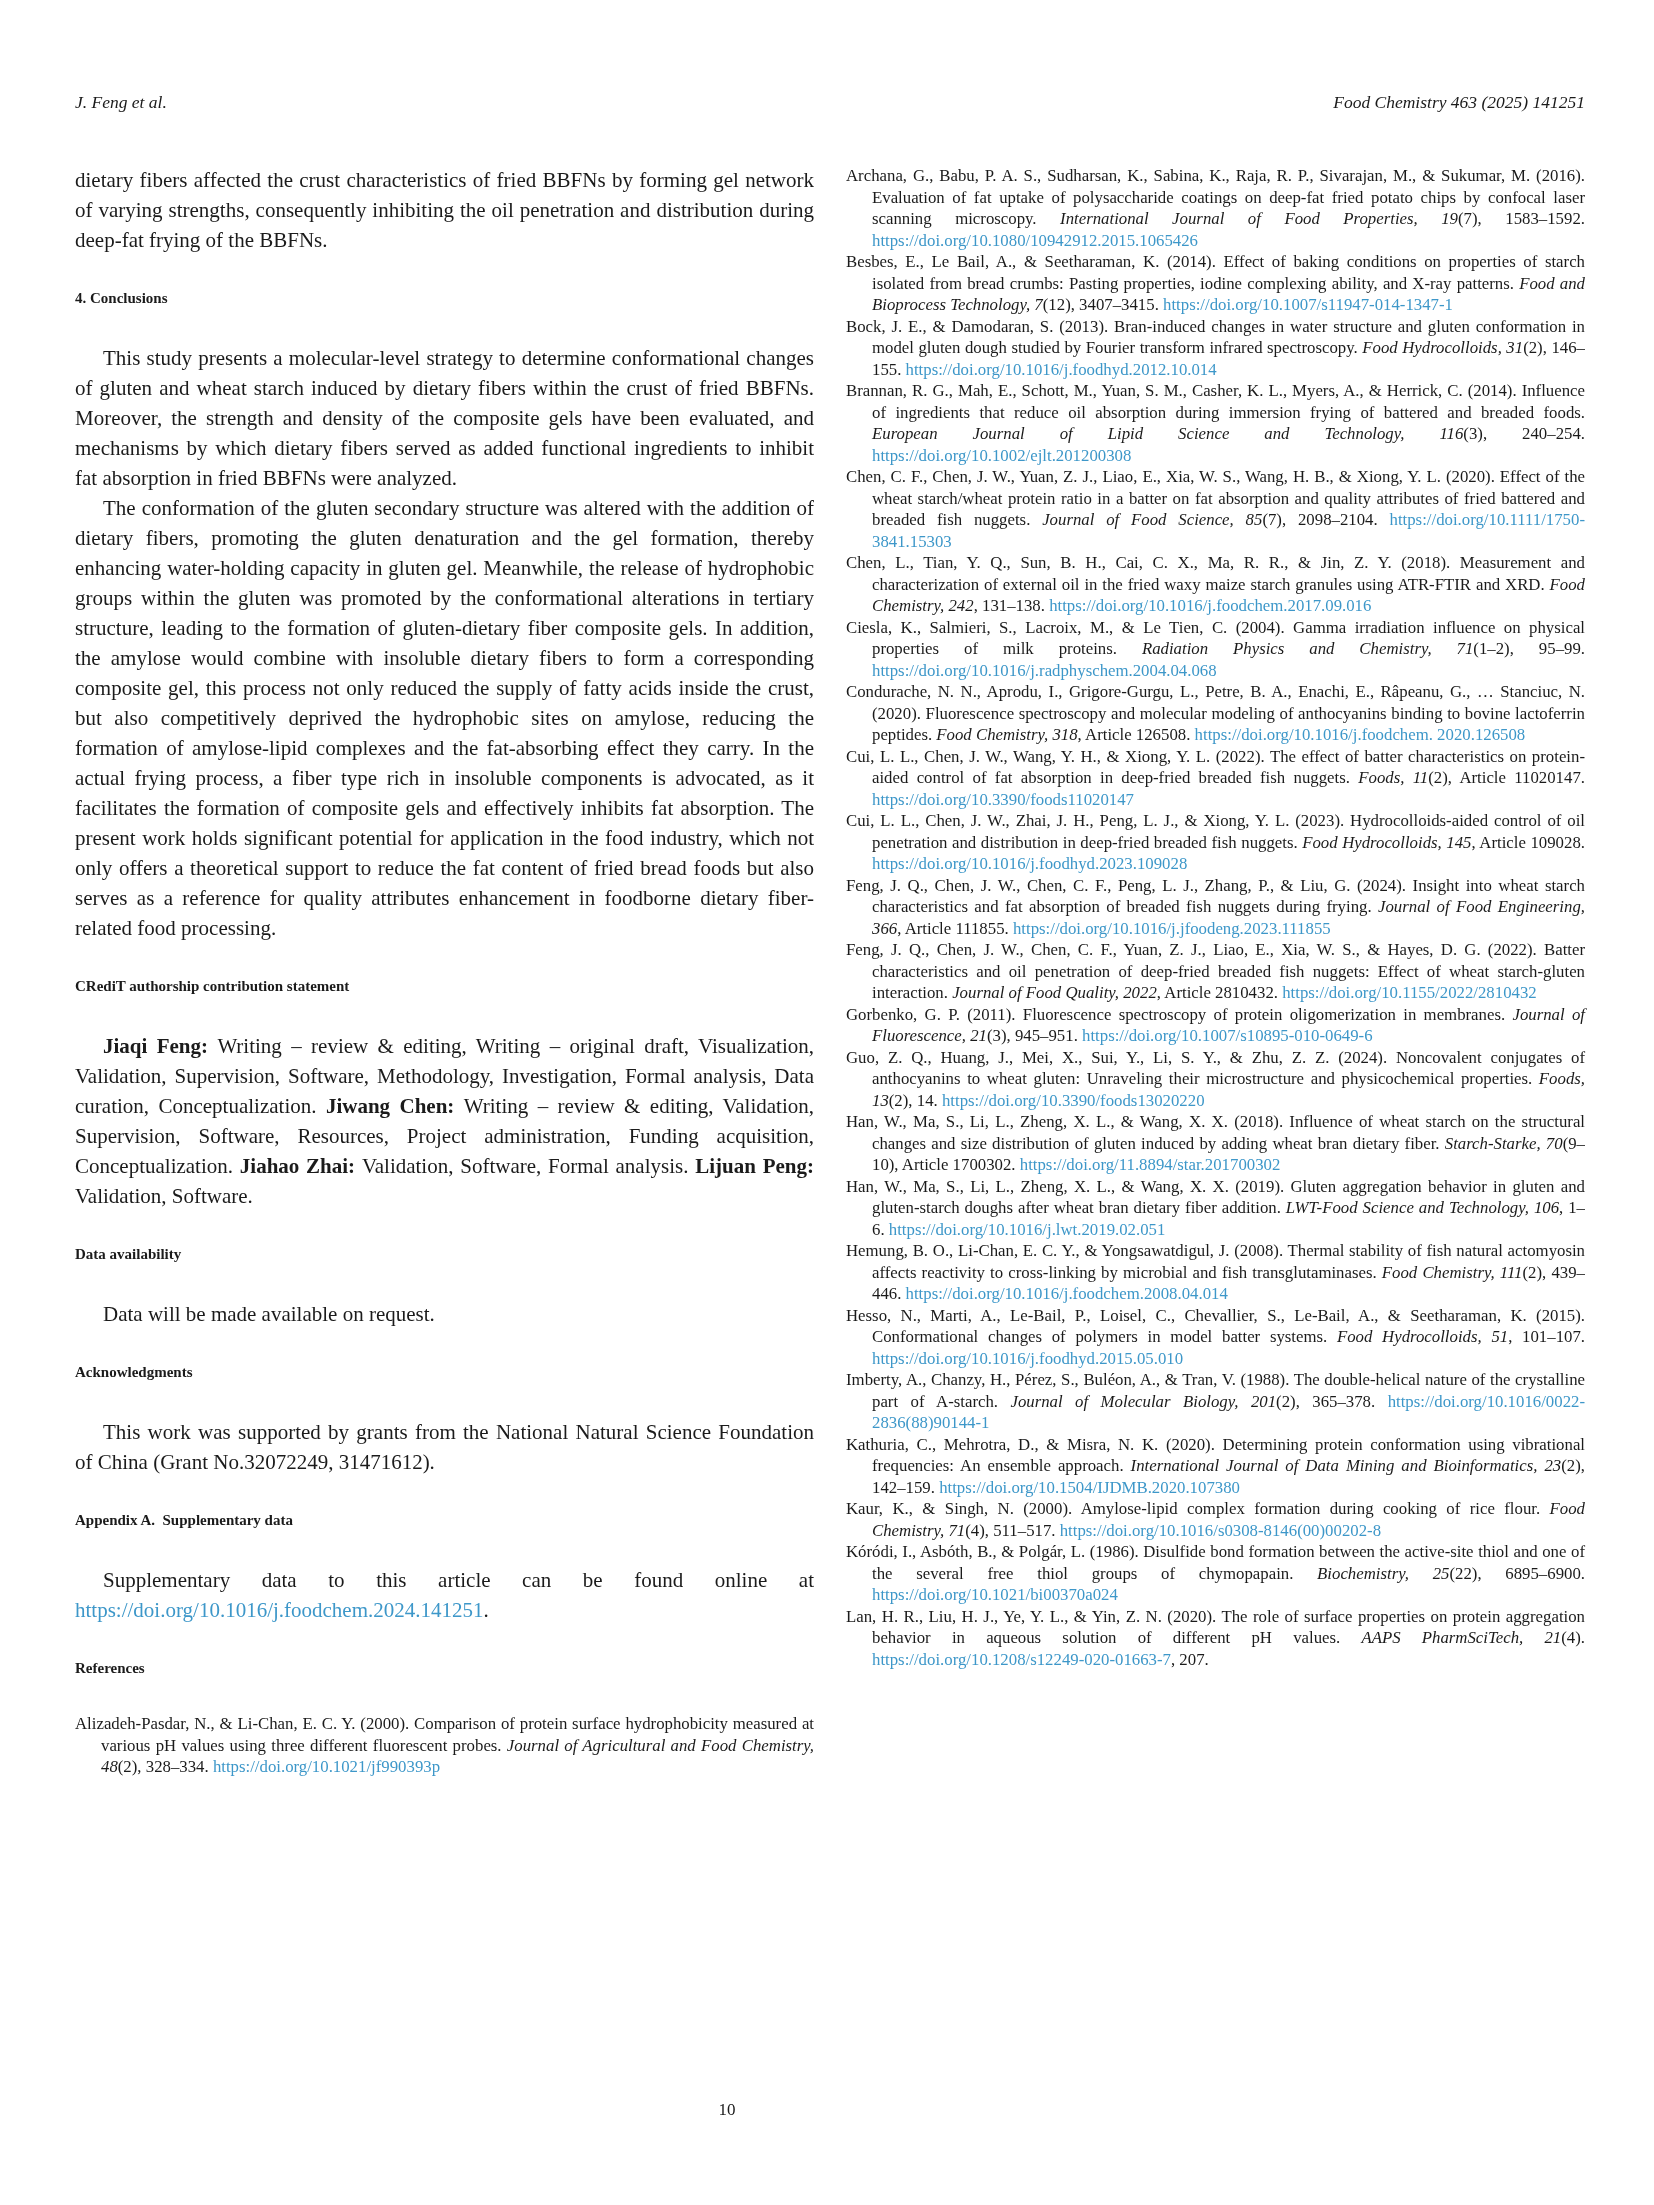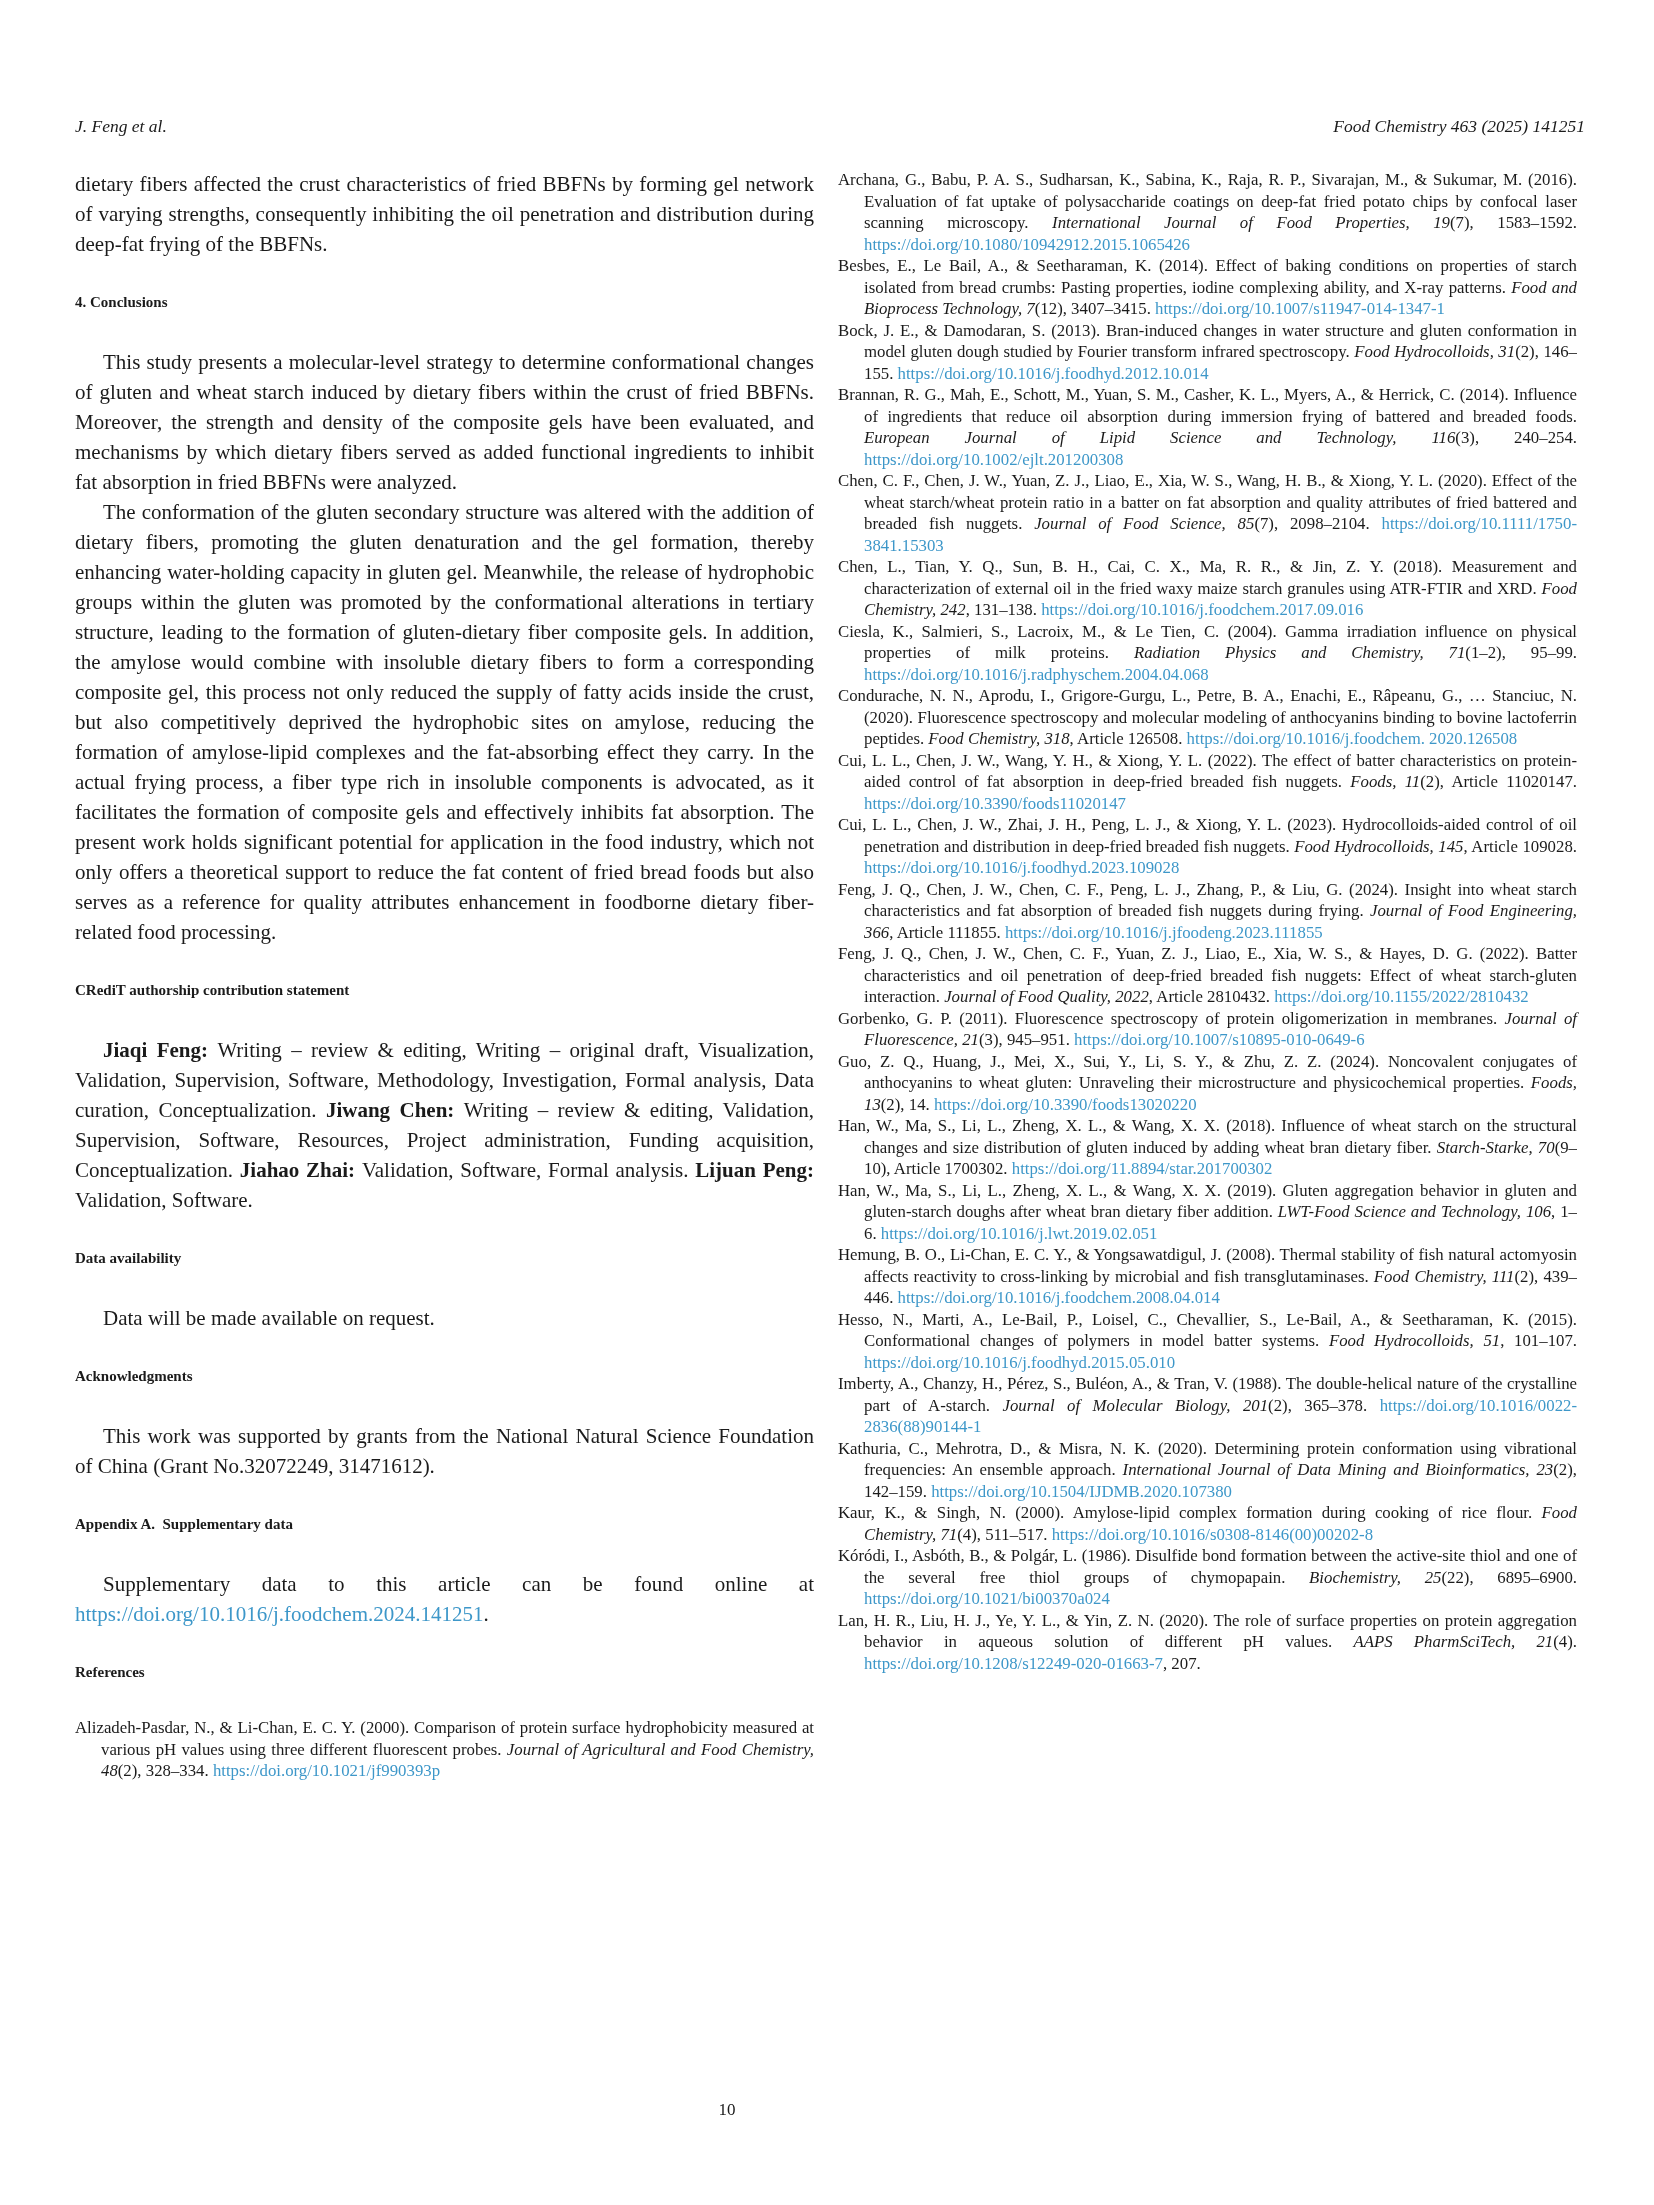--- a/index.html
+++ b/index.html
@@ -12,28 +12,28 @@
     font-family:"Liberation Serif","DejaVu Serif",serif;
     color:var(--ink);
     -webkit-font-smoothing:antialiased;
   }
   .sheet{
     position:relative;
     width:1654px;height:2205px;
     background:#ffffff;
     overflow:hidden;
     box-sizing:border-box;
-    padding:116px 69px 0 75px;
+    padding:92px 69px 0 75px;
   }
   .page-header{
     display:flex;justify-content:space-between;align-items:baseline;
     font-style:italic;font-size:17.5px;line-height:1.2;
   }
   .columns{
-    display:flex;gap:24px;margin-top:32px;
+    display:flex;gap:32px;margin-top:52px;
   }
   .col{width:739px;box-sizing:border-box;}
   .body-p{
     margin:0;
     font-size:21px;line-height:30px;
     text-align:justify;
     hyphens:auto;
   }
   .body-p.ind{text-indent:28px;}
   h2.sec{

